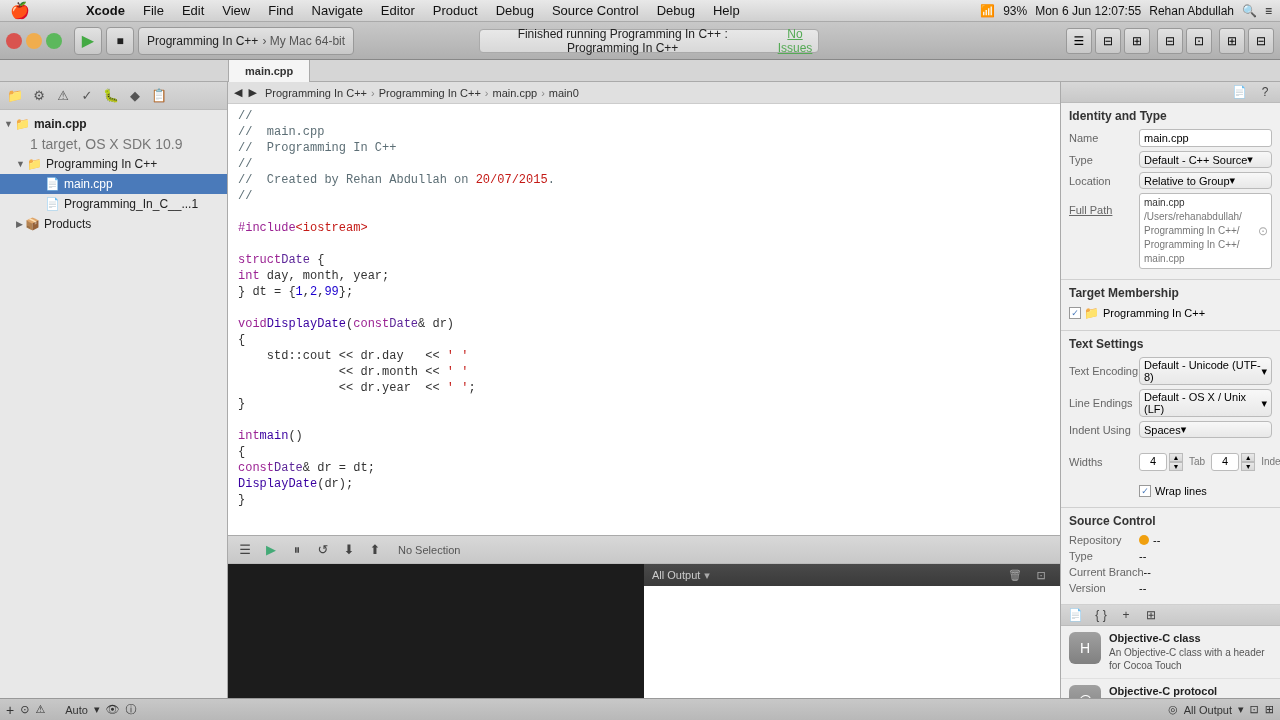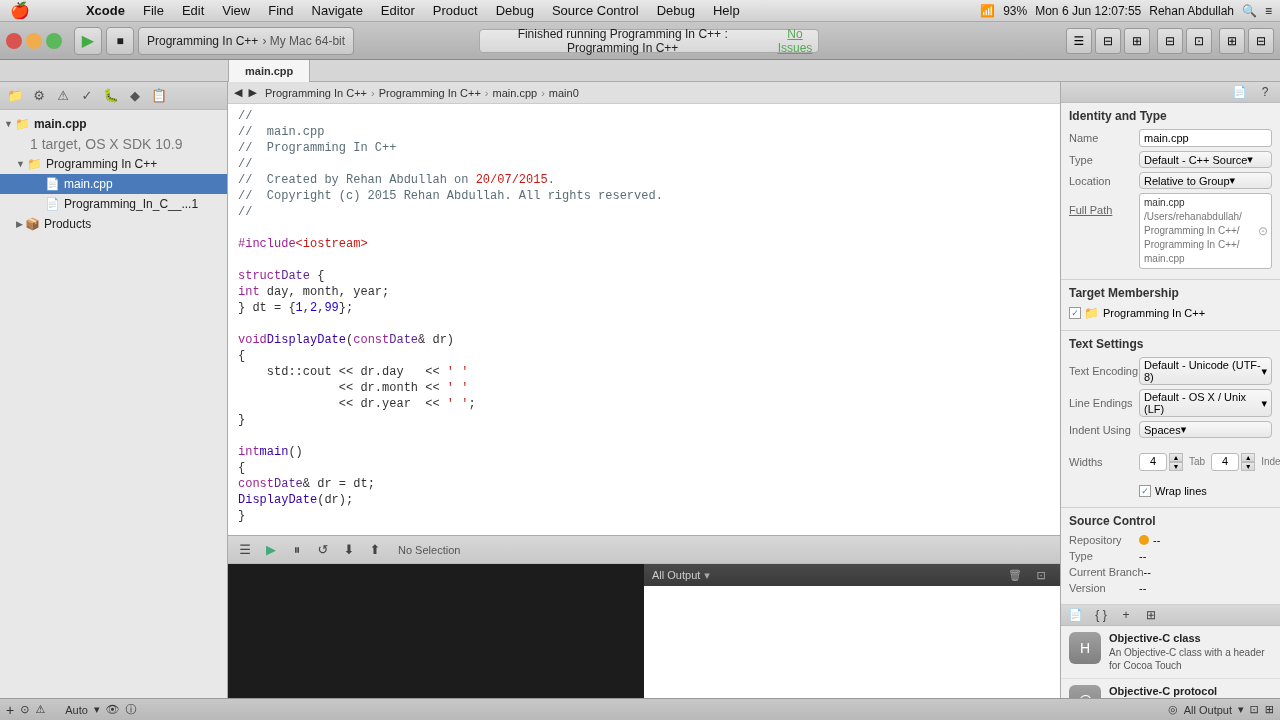--- a/index.html
+++ b/index.html
@@ -574,21 +574,20 @@
     </div>
 
     <div id="editor-area">
       <div id="code-editor">
 
         <div class="code-line"><span style="color:#5c6e75;">//</span></div>
         <div class="code-line"><span style="color:#5c6e75;">//  main.cpp</span></div>
         <div class="code-line"><span style="color:#5c6e75;">//  Programming In C++</span></div>
         <div class="code-line"><span style="color:#5c6e75;">//</span></div>
         <div class="code-line"><span style="color:#5c6e75;">//  Created by Rehan Abdullah on <span style="color:#c41a16;">20/07/2015</span>.</span></div>
-        <div class="code-line"><span style="color:#5c6e75;">//  Copyright (c) 2015 Rehan Abdullah. All rights reserved.</span></div>
         <div class="code-line"><span style="color:#5c6e75;">//</span></div>
         <div class="code-line">&nbsp;</div>
         <div class="code-line"><span style="color:#9b2393;">#include</span> <span style="color:#c41a16;">&lt;iostream&gt;</span></div>
         <div class="code-line">&nbsp;</div>
         <div class="code-line"><span style="color:#9b2393;">struct</span> <span style="color:#5c2699;">Date</span> {</div>
         <div class="code-line">    <span style="color:#9b2393;">int</span> day, month, year;</div>
         <div class="code-line">} dt = {<span style="color:#1c00cf;">1</span>,<span style="color:#1c00cf;">2</span>,<span style="color:#1c00cf;">99</span>};</div>
         <div class="code-line">&nbsp;</div>
         <div class="code-line"><span style="color:#9b2393;">void</span> <span style="color:#3900a0;">DisplayDate</span>(<span style="color:#9b2393;">const</span> <span style="color:#5c2699;">Date</span>&amp; dr)</div>
         <div class="code-line">{</div>

